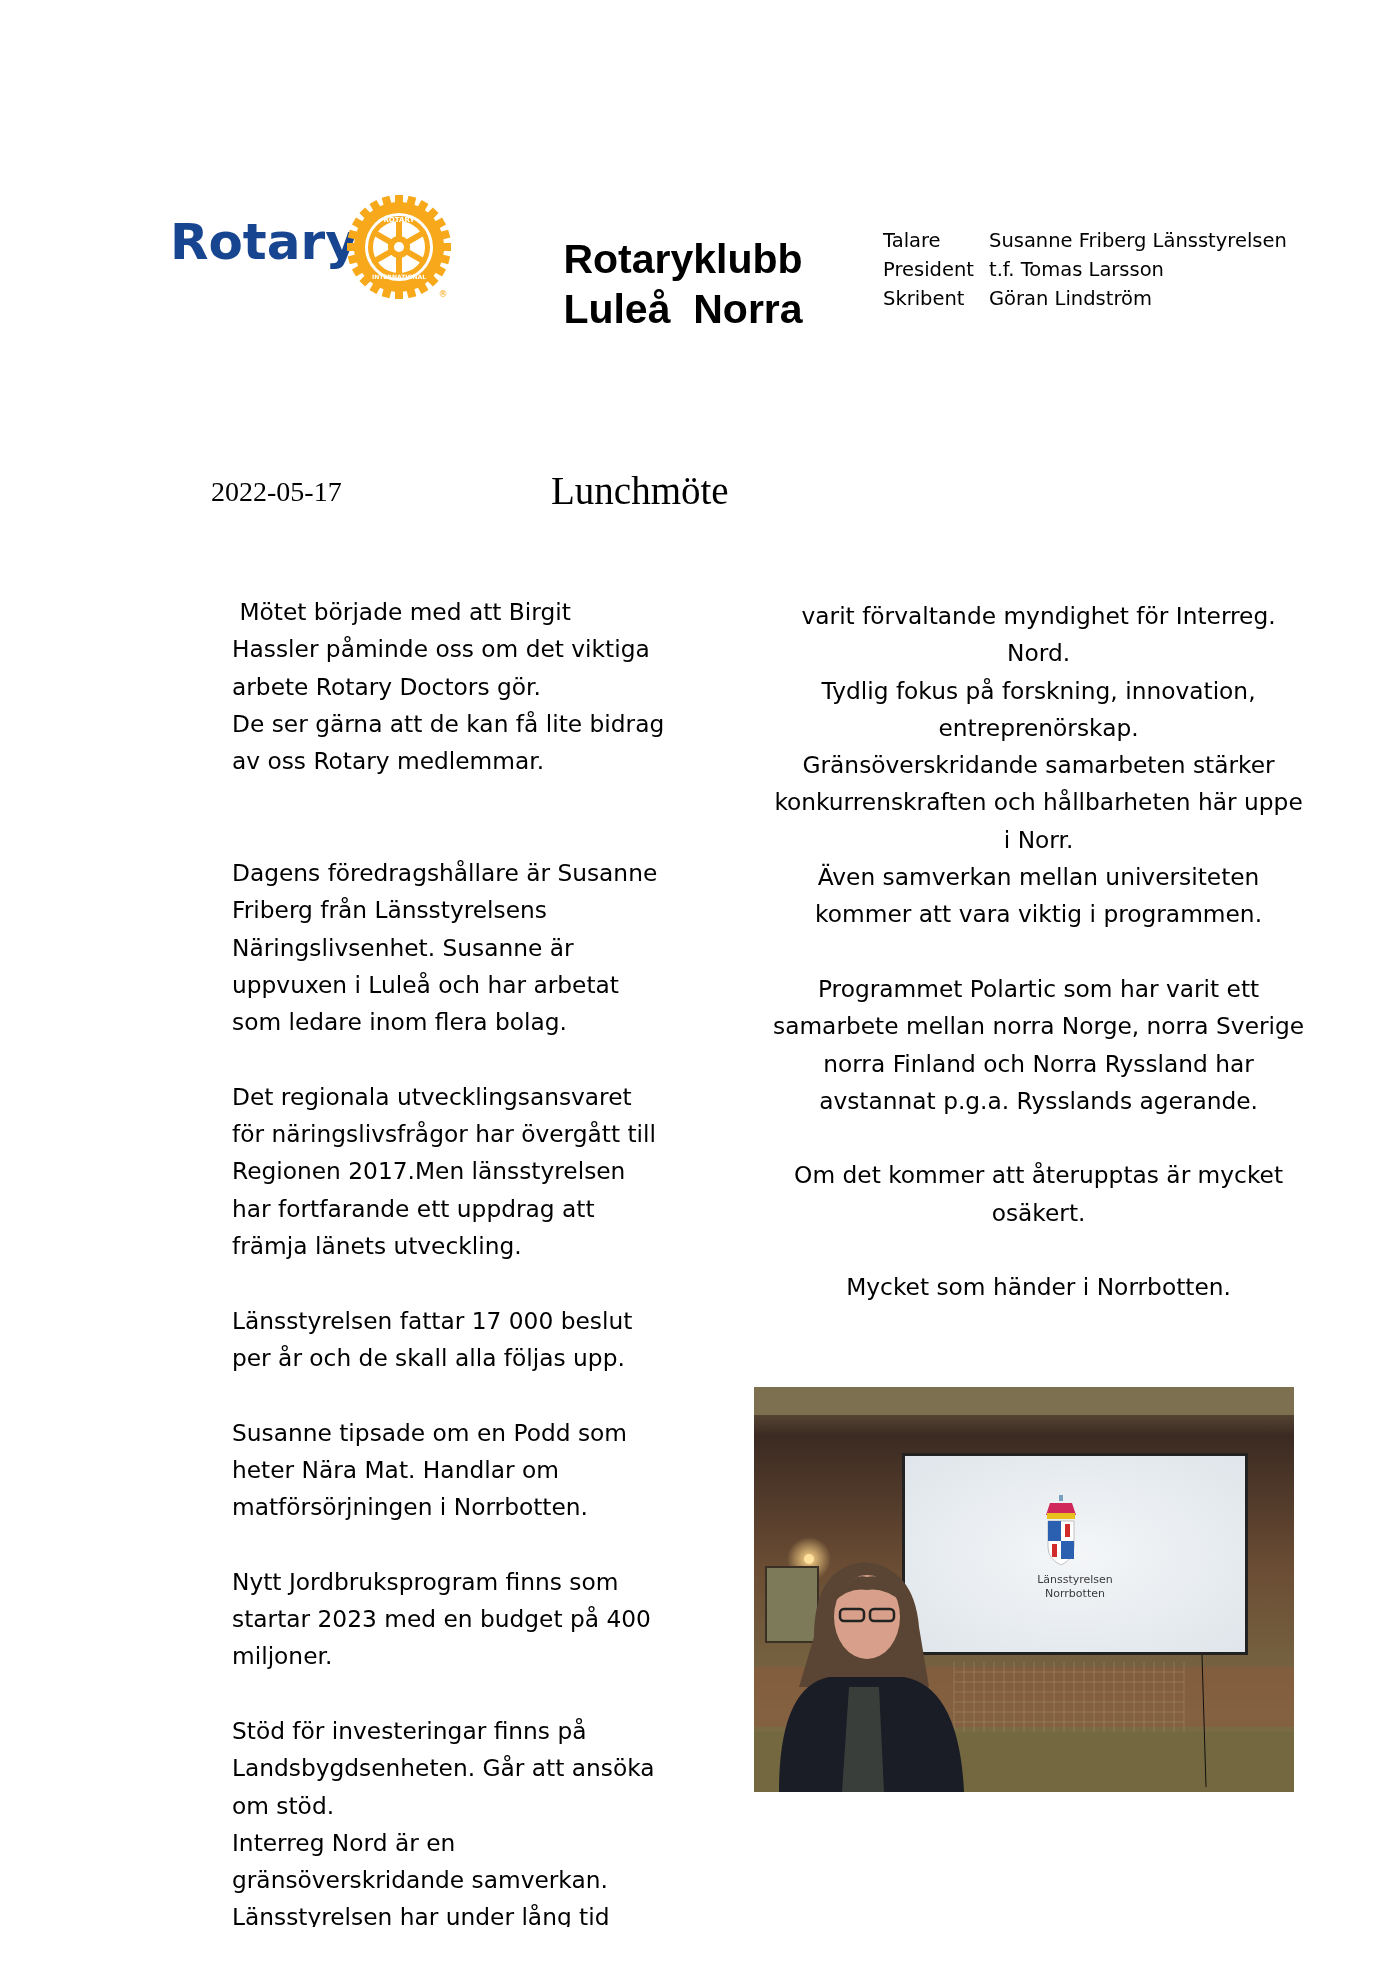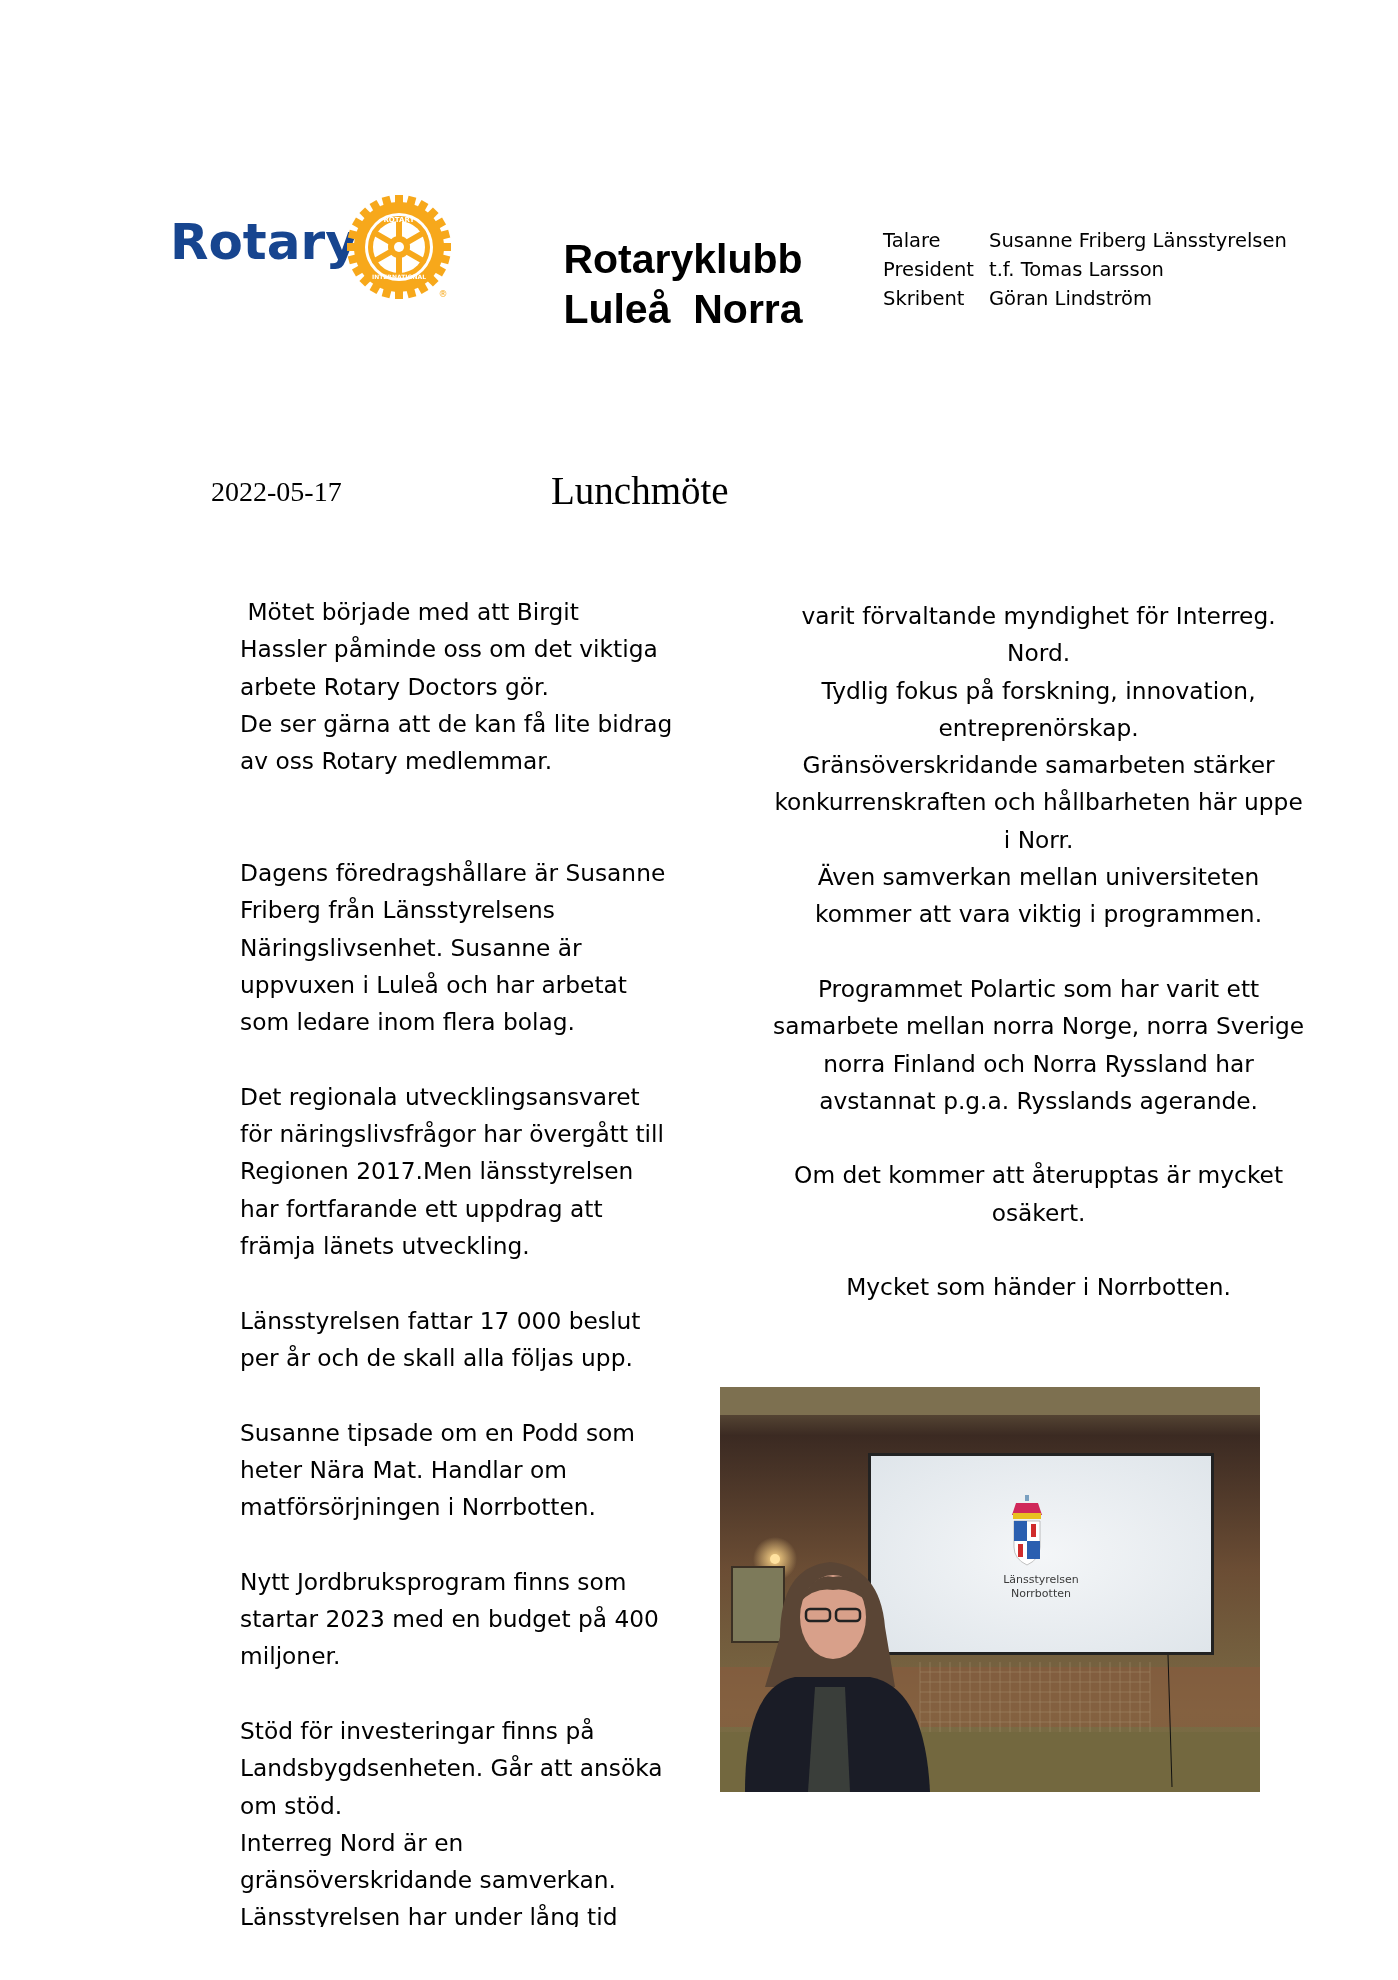--- a/index.html
+++ b/index.html
@@ -18,25 +18,25 @@
   #meta { left:883px; top:226px; font-family:"DejaVu Sans", sans-serif; font-size:19.5px; line-height:29px; }
   #meta .row { display:flex; white-space:nowrap; }
   #meta .k { width:106px; }
 
   
   #date { left:211px; top:476px; font-family:"Liberation Serif", serif; font-size:28px; }
   #meeting-title { left:551px; top:468px; font-family:"Liberation Serif", serif; font-weight:normal; font-size:39px; }
 
   
   .col { font-family:"DejaVu Sans", sans-serif; font-size:23.3px; line-height:37.3px; white-space:pre; }
-  #col-left { left:232px; top:593px; height:1334px; overflow:hidden;margin-left:8px; }
+  #col-left { left:232px; top:593px; height:1334px; overflow:hidden; }
   #col-right { left:773px; top:597px;text-align:center; }
 
   
-  #photo { left:720px; top:1387px; width:540px; height:405px; overflow:hidden; background:#6f6038; }
+  #photo { left:754px; top:1387px; width:540px; height:405px; overflow:hidden; background:#6f6038; }
 </style>
 </head>
 <body>
 
 <div id="logo" class="abs">
   <div id="logo-word">Rotary</div>
   <svg id="logo-wheel" viewBox="0 0 108 108">
     <g id="gear-teeth" fill="#f7a81b">
         <rect x="50" y="2" width="8" height="10" transform="rotate(0 54 54)"></rect>
         <rect x="50" y="2" width="8" height="10" transform="rotate(15 54 54)"></rect>

